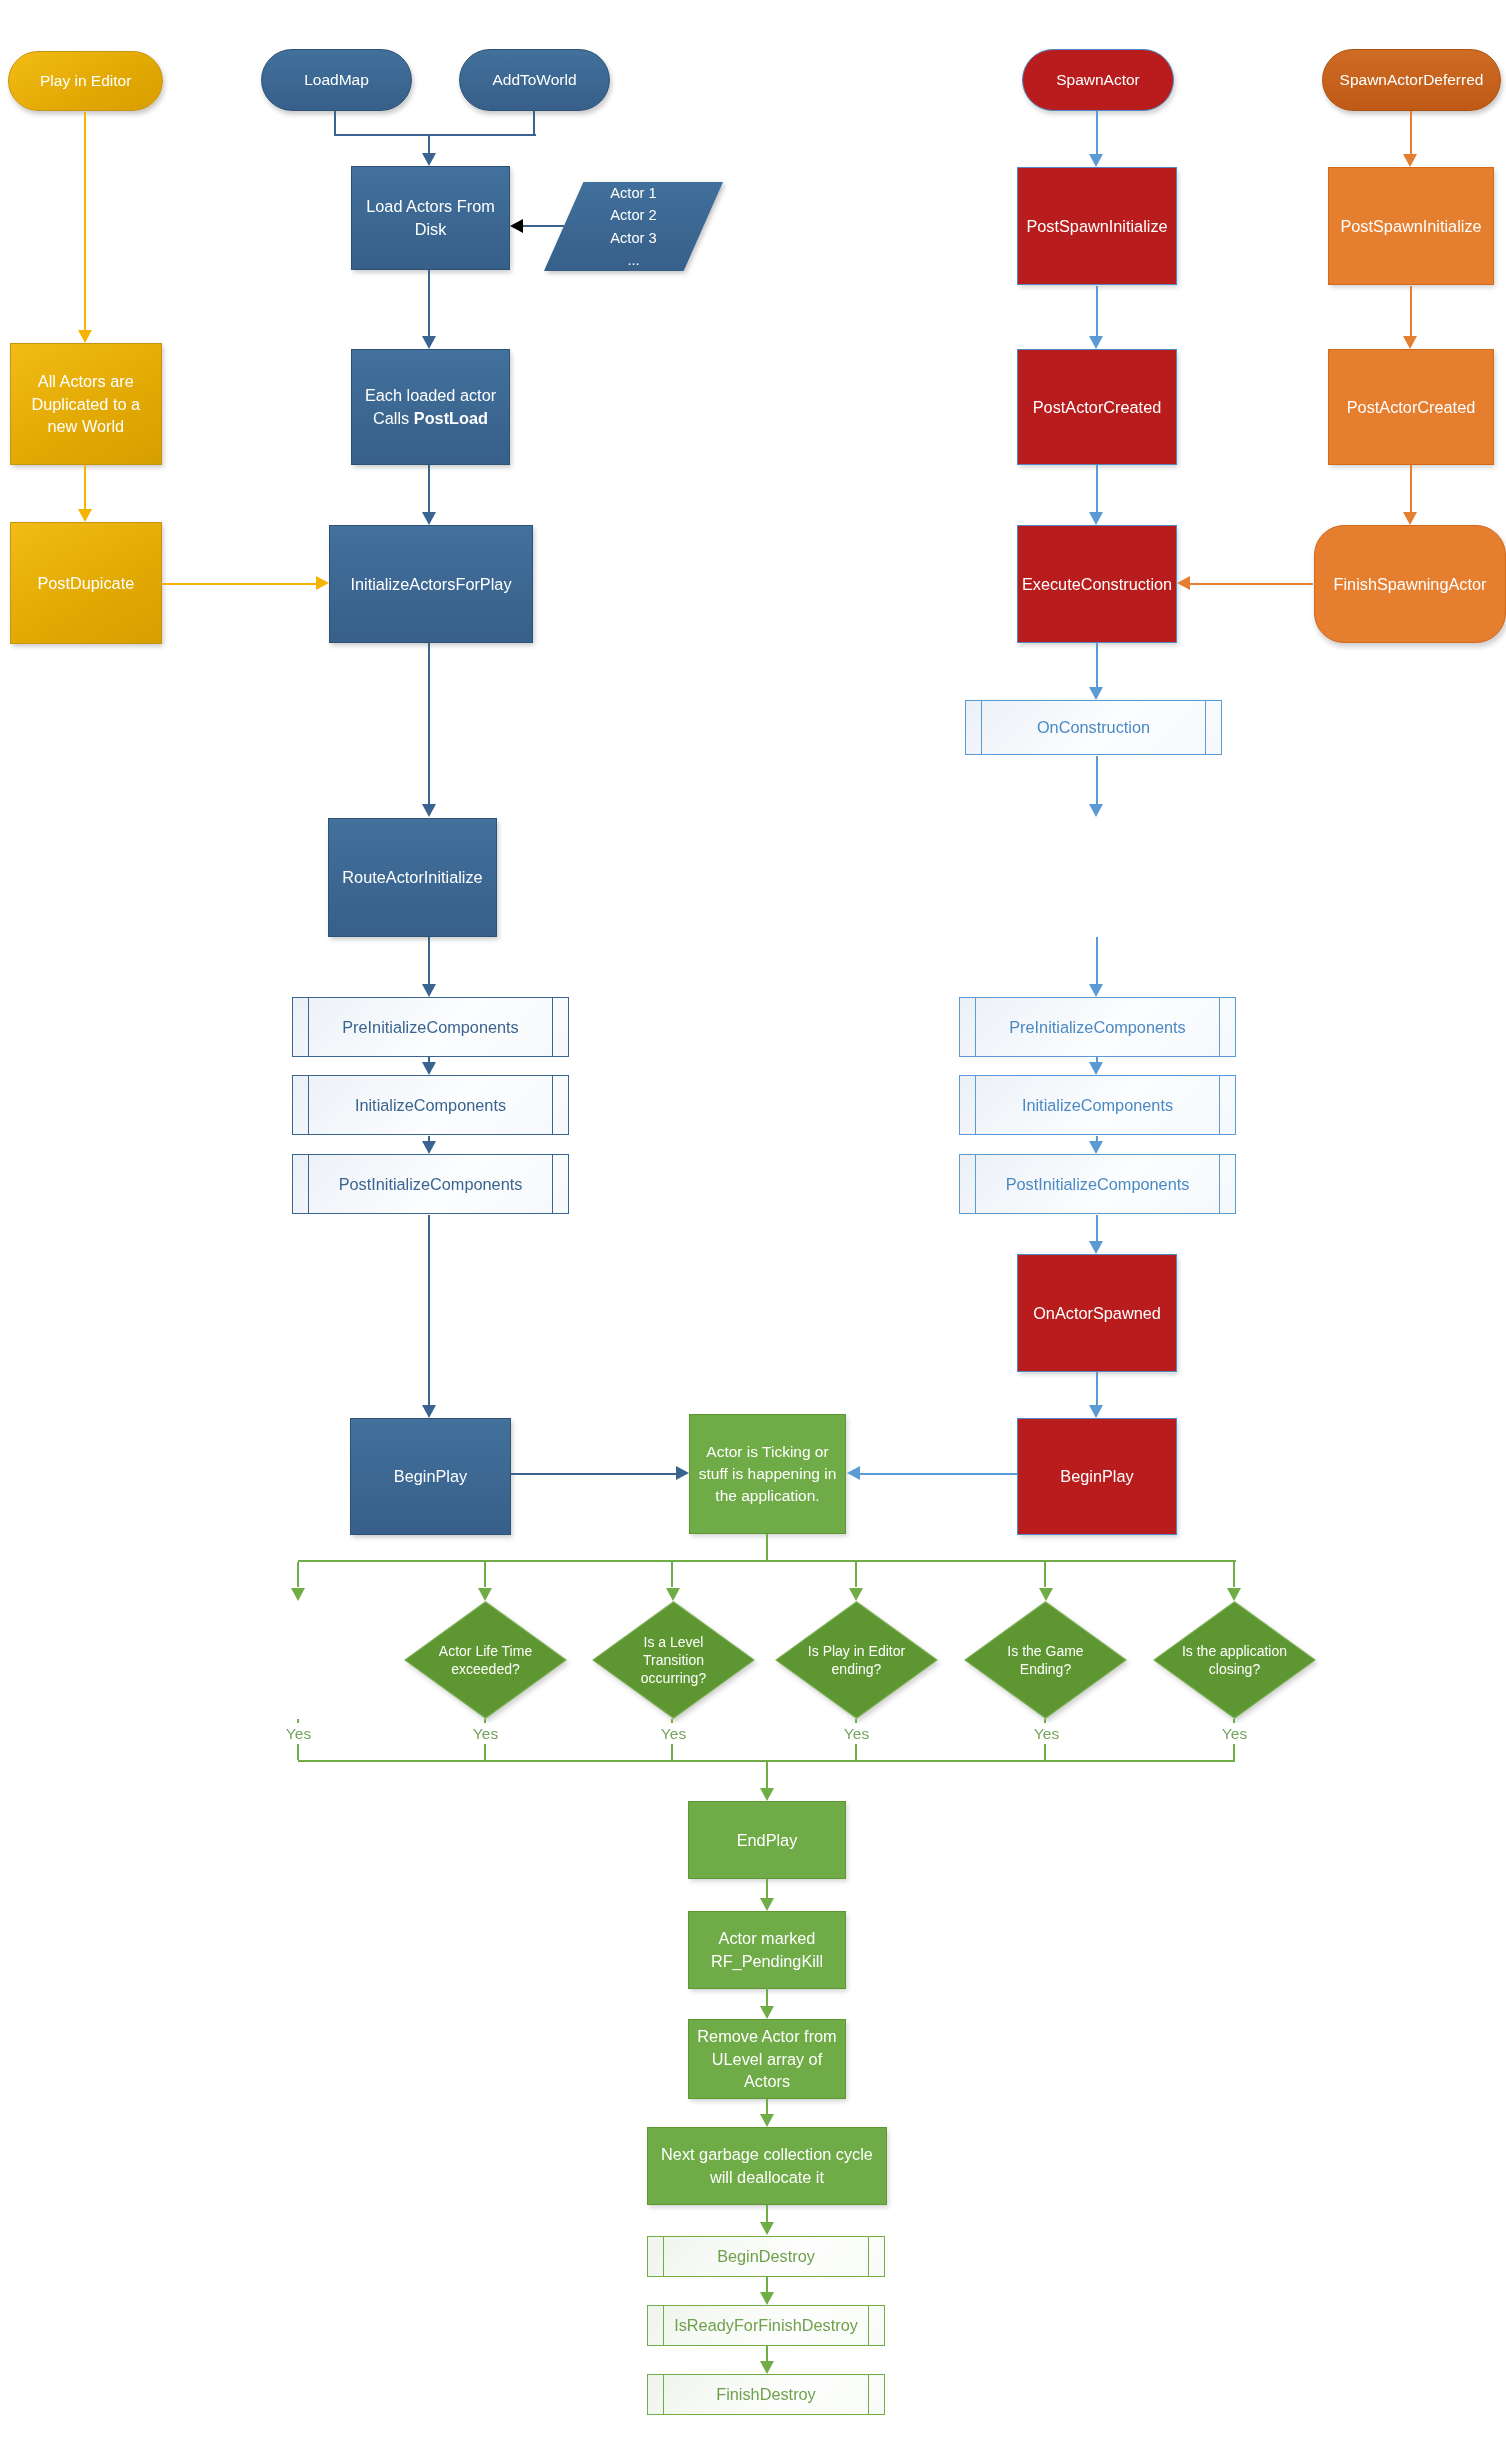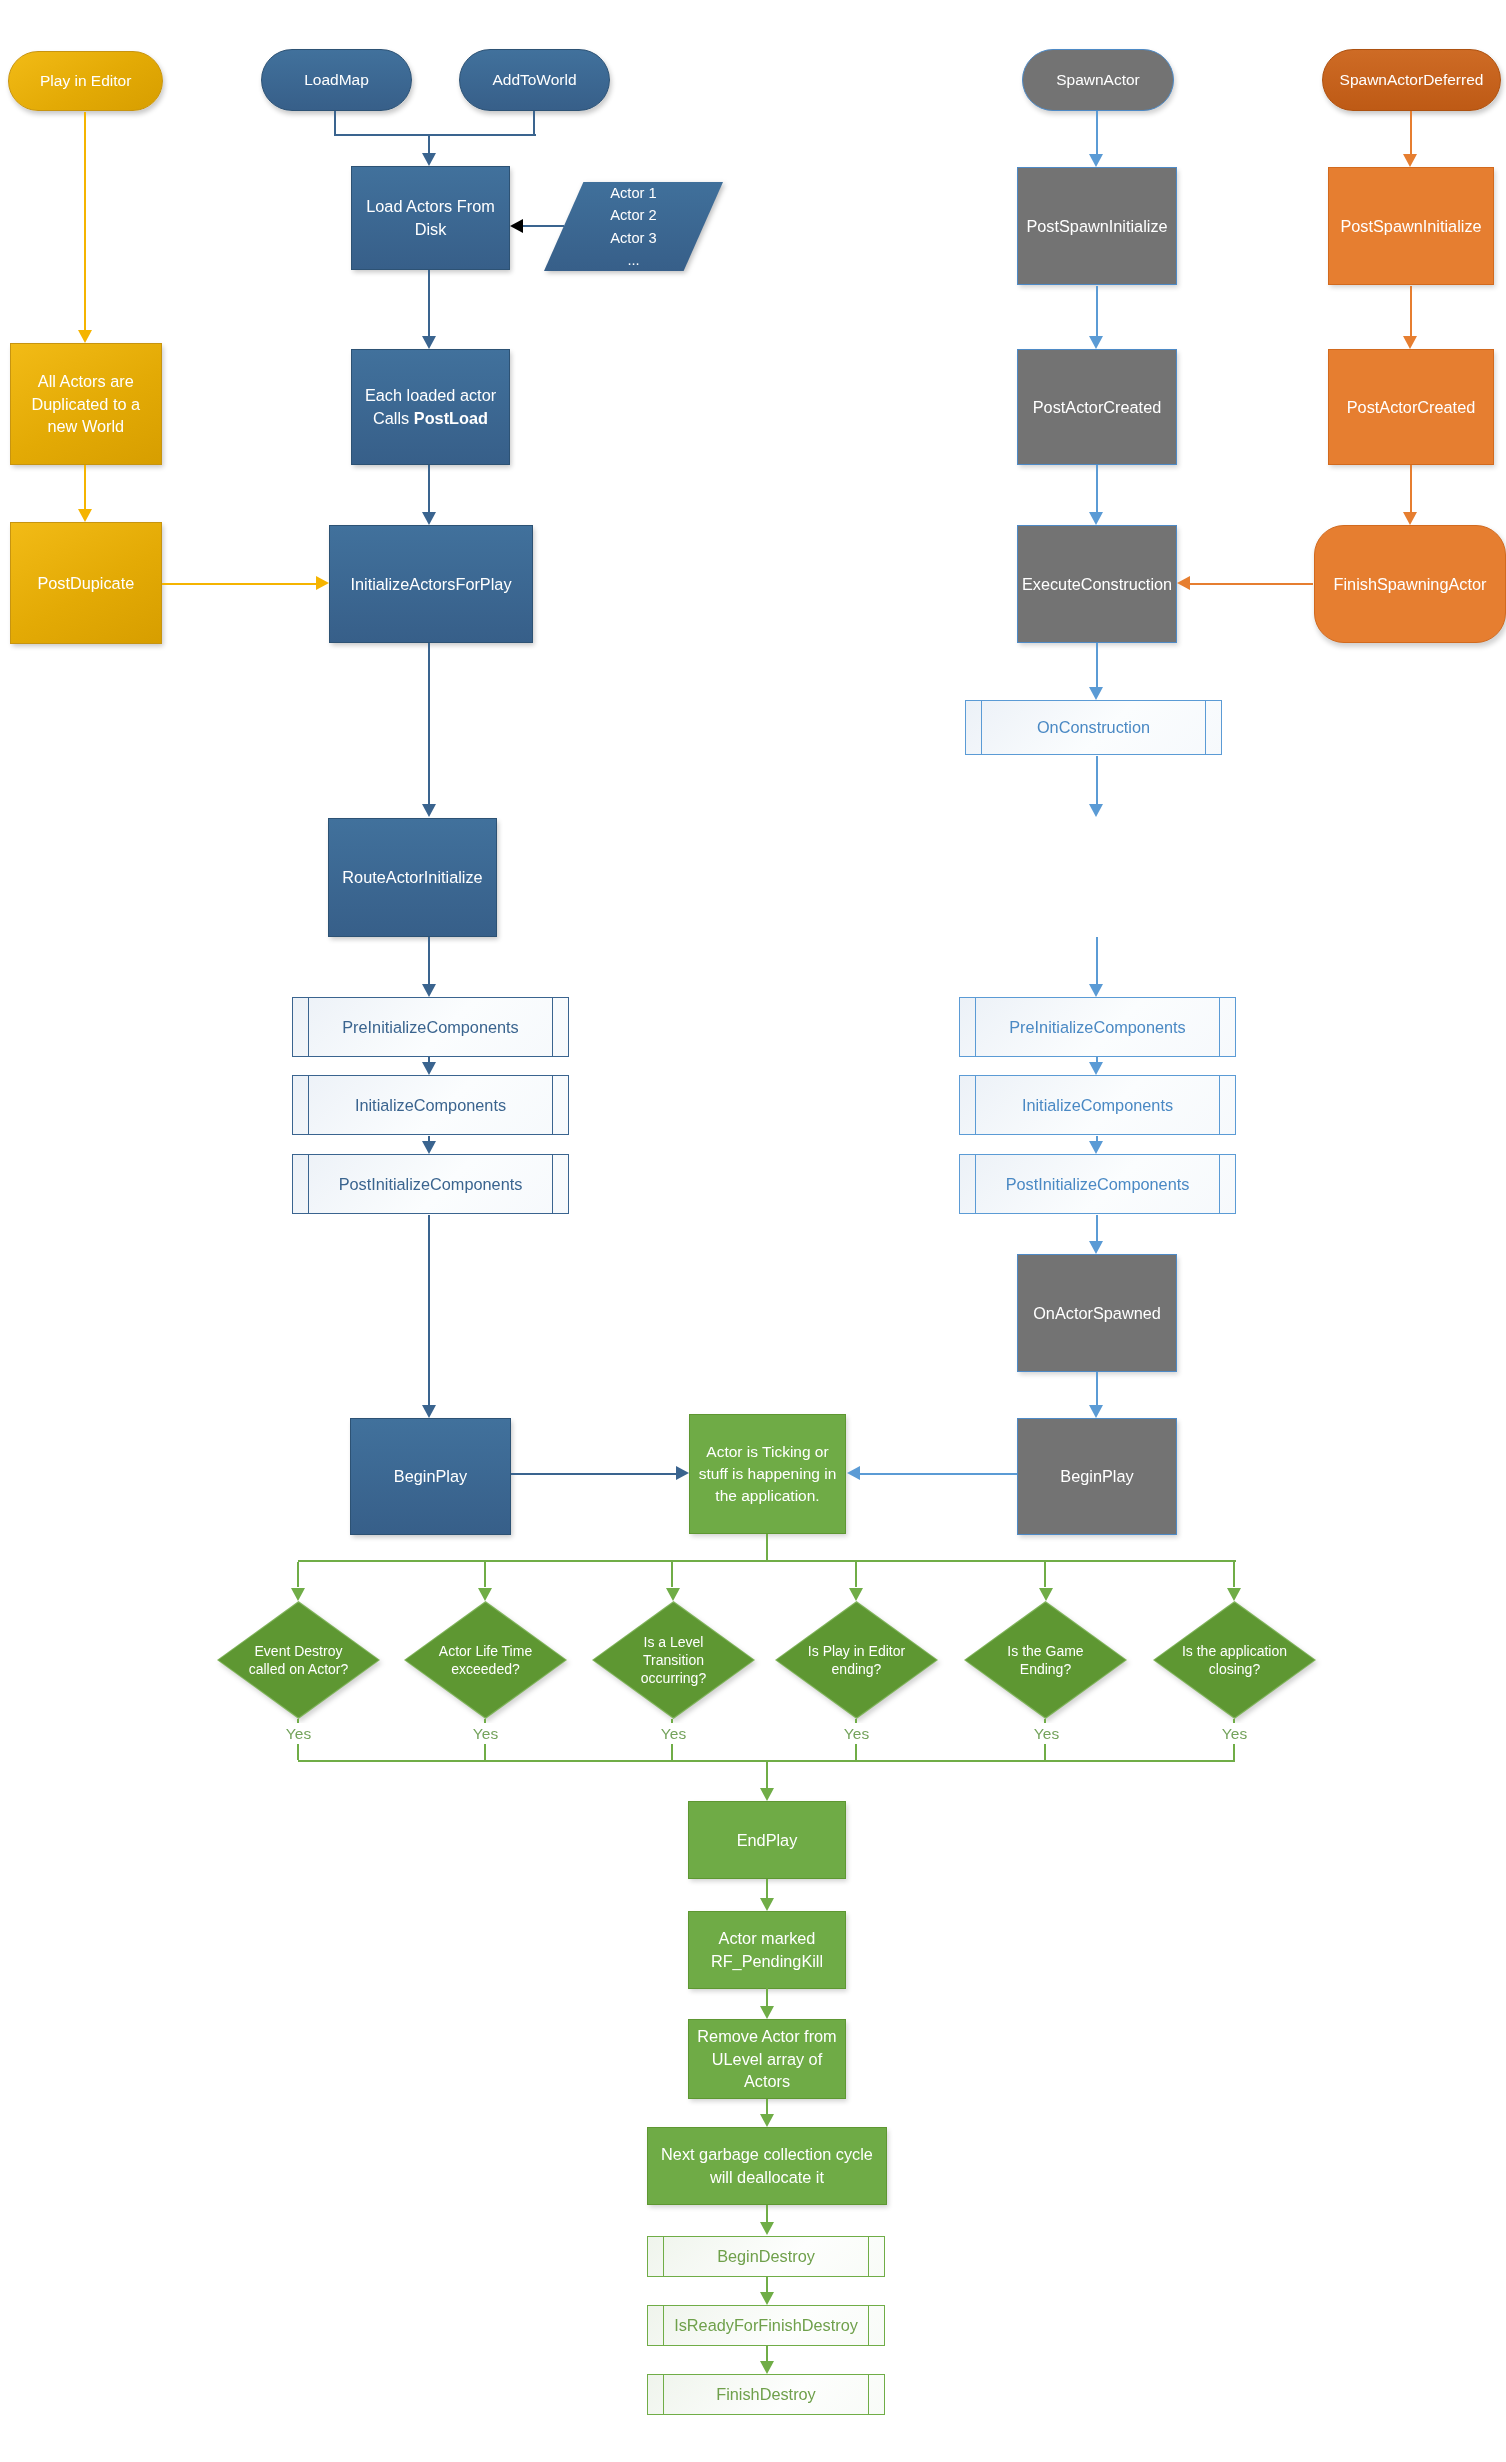--- a/index.html
+++ b/index.html
@@ -29,21 +29,21 @@
     background:linear-gradient(150deg,#F2BB16 0%,#E3AA05 55%,#D79E00 100%);
     border:1.6px solid #C79410;
     box-shadow:1.6px 3.3px 4.9px rgba(0,0,0,0.22);
   }
   .fill-dblue{
     background:linear-gradient(180deg,#41719C 0%,#375F89 100%);
     border:0.8px solid #2D5274;
     box-shadow:1.6px 3.3px 4.9px rgba(0,0,0,0.22);
   }
   .fill-lblue{
-    background:#737373;
+    background:#b91c1c;
     border:0.8px solid #4E8AC6;
     box-shadow:1.6px 3.3px 4.9px rgba(0,0,0,0.18);
   }
   .fill-orange{
     background:#E67E30;
     border:0.8px solid #D26A1E;
     box-shadow:1.6px 3.3px 4.9px rgba(0,0,0,0.18);
   }
   .fill-orange-dk{
     background:linear-gradient(180deg,#CE6B25 0%,#BE5A15 100%);
@@ -226,25 +226,20 @@
   <div class="box fill-dblue" style="left:350px;top:1418px;width:161px;height:117px;">
       <span>BeginPlay</span>
     </div>
   <div class="box fill-lblue" style="left:1017px;top:1418px;width:160px;height:117px;">
       <span>BeginPlay</span>
     </div>
   <div class="box fill-green" style="left:689px;top:1414px;width:157px;height:120px;font-size:15.5px;">
       <span>Actor is Ticking or stuff is happening in the application.</span>
     </div>
 
-  <div class="diamond" style="left:217px;top:1601px;">
-    <div class="d-outer"></div>
-      <div class="d-inner"></div>
-    <div class="d-label">Event Destroy called on Actor?</div>
-  </div>
   <div class="diamond" style="left:404px;top:1601px;">
     <div class="d-outer"></div>
       <div class="d-inner"></div>
     <div class="d-label">Actor Life Time exceeded?</div>
   </div>
   <div class="diamond" style="left:592px;top:1601px;">
     <div class="d-outer"></div>
       <div class="d-inner"></div>
     <div class="d-label">Is a Level Transition occurring?</div>
   </div>

